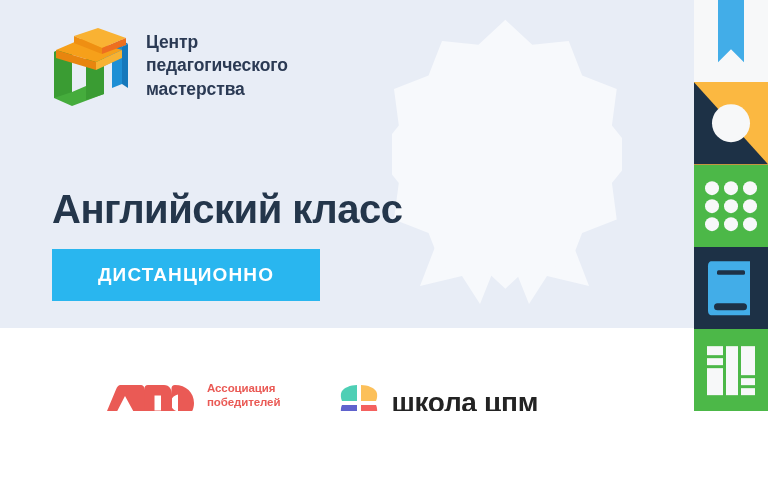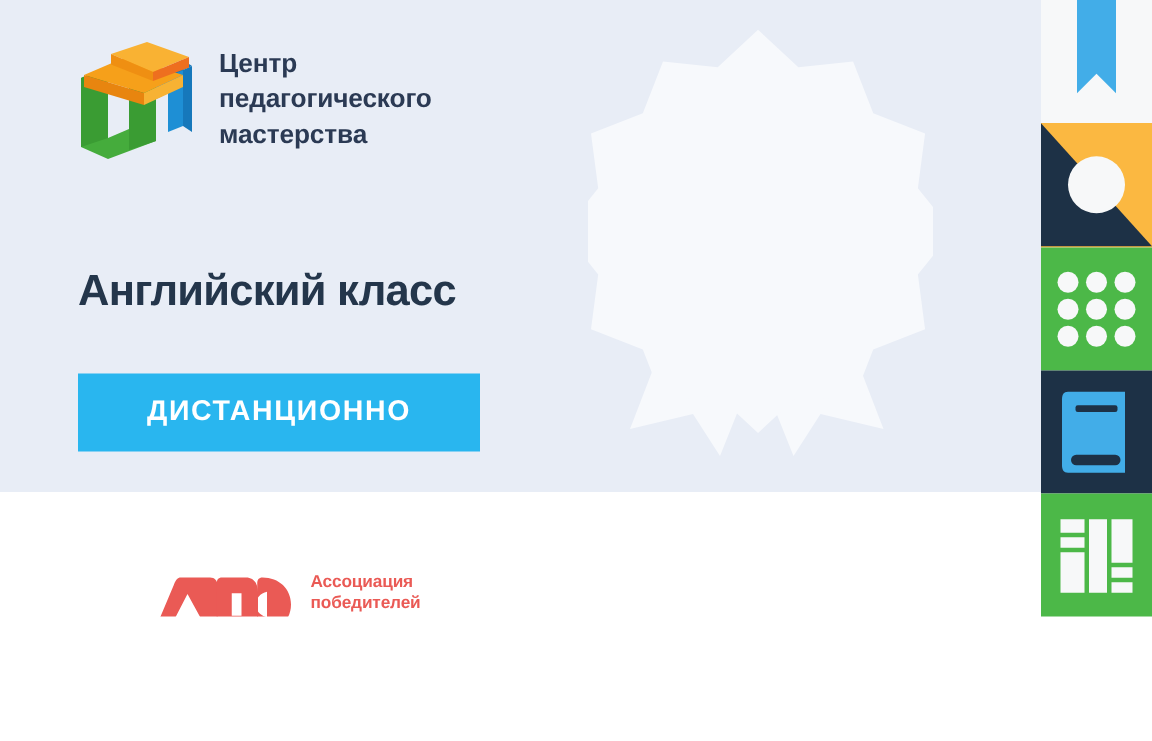--- a/index.html
+++ b/index.html
@@ -64,21 +64,21 @@
     color: #2b3a54;
     letter-spacing: -0.1px;
     white-space: pre-line;
   }
 
   
   .hero-title {
     position: absolute;
     left: 52px;
     top: 160px;
-    font-size: 29px;
+    font-size: 40px;
     line-height: 1.1;
     font-weight: 700;
     color: #24364b;
     letter-spacing: -0.5px;
     white-space: nowrap;
   }
 
   
   .hero-badge {
     position: absolute;
@@ -225,20 +225,29 @@
             <path d="M71 5 C82 5 90 12.5 90 23 C90 33.5 82 41 71 41
                      C68.5 41 67.5 39.5 67.5 37 L67.5 9 C67.5 6.5 68.5 5 71 5 Z
                      M74 14.5 C69.5 15.5 66.5 19 66.5 23 C66.5 27 69.5 30.5 74 31.5 Z" fill-rule="evenodd"></path>
           </g>
         </svg>
         <div class="apo-text">Ассоциация
 победителей
 олимпиад</div>
       </div>
 
+      <div class="partner">
+        <svg class="shkola-mark" viewBox="0 0 42 42" aria-hidden="true">
+          <path d="M19 3 C12 3 6 6 4 9 C2 12 3 17 4 19 L19 19 Z" fill="#4ecfb5"></path>
+          <path d="M23 3 C30 3 36 6 38 9 C40 12 39 17 38 19 L23 19 Z" fill="#fcc05a"></path>
+          <path d="M19 23 L4 23 C3 25 2 30 4 33 C6 36 12 39 19 39 Z" fill="#5f62cd"></path>
+          <path d="M23 23 L38 23 C39 25 40 30 38 33 C36 36 30 39 23 39 Z" fill="#f4615f"></path>
+        </svg>
+        <div class="shkola-text">школа цпм</div>
+      </div>
 
     </div>
   </div>
 
   <div class="strip">
 
     <div class="tile" style="background:#f7f8f9">
       <svg viewBox="0 0 74 82" aria-hidden="true">
         <path d="M24 -6 L50 -6 L50 62 L37 49 L24 62 Z" fill="#42ade8"></path>
       </svg>

